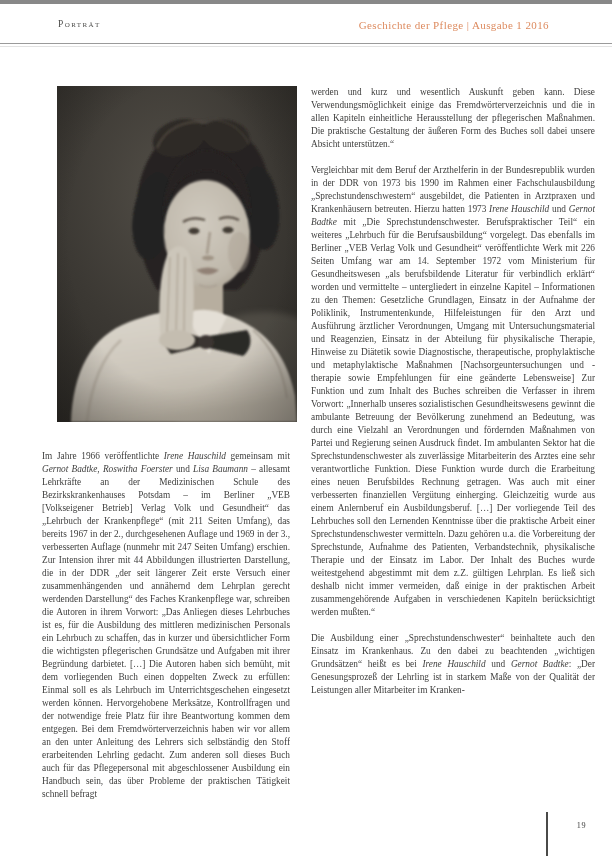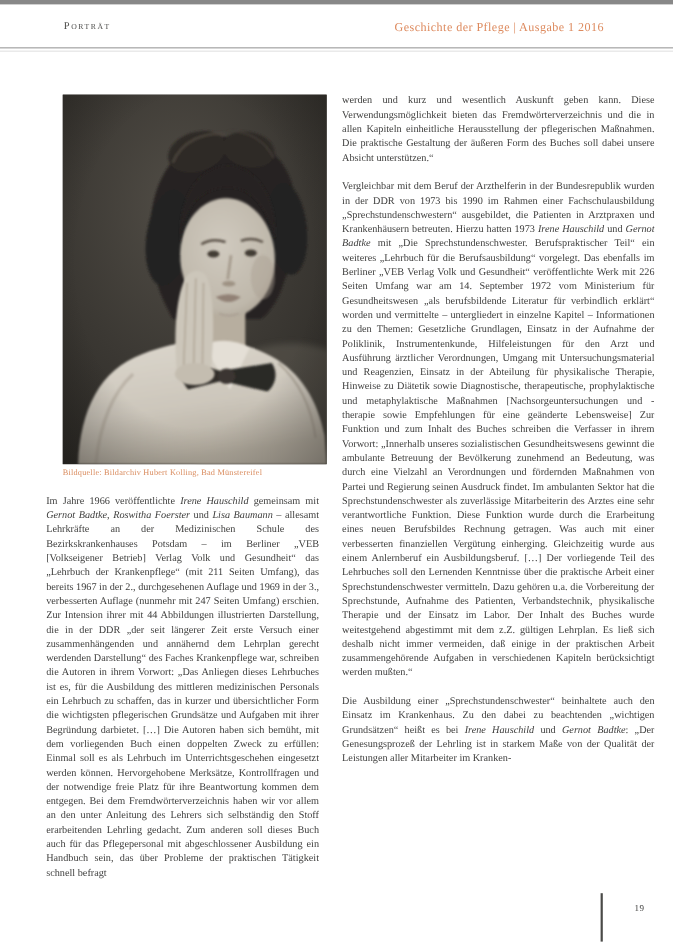--- a/index.html
+++ b/index.html
@@ -147,28 +147,27 @@
         <path d="M113,171 L110,246" stroke="#aca192" stroke-width="1.5" opacity="0.8"></path>
         <path d="M121,167 L119,249" stroke="#aca192" stroke-width="1.5" opacity="0.8"></path>
         <path d="M128,171 L127,249" stroke="#aca192" stroke-width="1.5" opacity="0.8"></path>
         <ellipse cx="120" cy="254" rx="18" ry="10" fill="#c4bdb0"></ellipse>
       </g>
 
       <rect width="240" height="336" fill="url(#vig)"></rect>
     </svg>
   </div>
 
-  <div class="caption">Bildquelle: Bildarchiv Hubert Kolling, Bad Münstereifel</div>
 
   <div class="col col-left">
     <p><span>Im Jahre 1966 veröffentlichte </span><em>Irene Hauschild</em><span> gemeinsam mit </span><em>Gernot Badtke</em><span>, </span><em>Roswitha Foerster</em><span> und </span><em>Lisa Baumann</em><span> – allesamt Lehrkräfte an der Medizinischen Schule des Bezirkskrankenhauses Potsdam – im Berliner „VEB [Volkseigener Betrieb] Verlag Volk und Gesundheit“ das „Lehrbuch der Krankenpflege“ (mit 211 Seiten Umfang), das bereits 1967 in der 2., durchgesehenen Auflage und 1969 in der 3., verbesserten Auflage (nunmehr mit 247 Seiten Umfang) erschien. Zur Intension ihrer mit 44 Abbildungen illustrierten Darstellung, die in der DDR „der seit längerer Zeit erste Versuch einer zusammenhängenden und annähernd dem Lehrplan gerecht werdenden Darstellung“ des Faches Krankenpflege war, schreiben die Autoren in ihrem Vorwort: „Das Anliegen dieses Lehrbuches ist es, für die Ausbildung des mittleren medizinischen Personals ein Lehrbuch zu schaffen, das in kurzer und übersichtlicher Form die wichtigsten pflegerischen Grundsätze und Aufgaben mit ihrer Begründung darbietet. […] Die Autoren haben sich bemüht, mit dem vorliegenden Buch einen doppelten Zweck zu erfüllen: Einmal soll es als Lehrbuch im Unterrichtsgeschehen eingesetzt werden können. Hervorgehobene Merksätze, Kontrollfragen und der notwendige freie Platz für ihre Beantwortung kommen dem entgegen. Bei dem Fremdwörterverzeichnis haben wir vor allem an den unter Anleitung des Lehrers sich selbständig den Stoff erarbeitenden Lehrling gedacht. Zum anderen soll dieses Buch auch für das Pflegepersonal mit abgeschlossener Ausbildung ein Handbuch sein, das über Probleme der praktischen Tätigkeit schnell befragt</span></p>
   </div>
 
   <div class="col col-right">
-    <p><span>werden und kurz und wesentlich Auskunft geben kann. Diese Verwendungsmöglichkeit bieten das Fremdwörterverzeichnis und die in allen Kapiteln einheitliche Herausstellung der pflegerischen Maßnahmen. Die praktische Gestaltung der äußeren Form des Buches soll dabei unsere Absicht unterstützen.“</span></p>
+    <p><span>werden und kurz und wesentlich Auskunft geben kann. Diese Verwendungsmöglichkeit einige das Fremdwörterverzeichnis und die in allen Kapiteln einheitliche Herausstellung der pflegerischen Maßnahmen. Die praktische Gestaltung der äußeren Form des Buches soll dabei unsere Absicht unterstützen.“</span></p>
     <p><span>Vergleichbar mit dem Beruf der Arzthelferin in der Bundesrepublik wurden in der DDR von 1973 bis 1990 im Rahmen einer Fachschulausbildung „Sprechstundenschwestern“ ausgebildet, die Patienten in Arztpraxen und Krankenhäusern betreuten. Hierzu hatten 1973 </span><em>Irene Hauschild</em><span> und </span><em>Gernot Badtke</em><span> mit „Die Sprechstundenschwester. Berufspraktischer Teil“ ein weiteres „Lehrbuch für die Berufsausbildung“ vorgelegt. Das ebenfalls im Berliner „VEB Verlag Volk und Gesundheit“ veröffentlichte Werk mit 226 Seiten Umfang war am 14. September 1972 vom Ministerium für Gesundheitswesen „als berufsbildende Literatur für verbindlich erklärt“ worden und vermittelte – untergliedert in einzelne Kapitel – Informationen zu den Themen: Gesetzliche Grundlagen, Einsatz in der Aufnahme der Poliklinik, Instrumentenkunde, Hilfeleistungen für den Arzt und Ausführung ärztlicher Verordnungen, Umgang mit Untersuchungsmaterial und Reagenzien, Einsatz in der Abteilung für physikalische Therapie, Hinweise zu Diätetik sowie Diagnostische, therapeutische, prophylaktische und metaphylaktische Maßnahmen [Nachsorgeuntersuchungen und -therapie sowie Empfehlungen für eine geänderte Lebensweise] Zur Funktion und zum Inhalt des Buches schreiben die Verfasser in ihrem Vorwort: „Innerhalb unseres sozialistischen Gesundheitswesens gewinnt die ambulante Betreuung der Bevölkerung zunehmend an Bedeutung, was durch eine Vielzahl an Verordnungen und fördernden Maßnahmen von Partei und Regierung seinen Ausdruck findet. Im ambulanten Sektor hat die Sprechstundenschwester als zuverlässige Mitarbeiterin des Arztes eine sehr verantwortliche Funktion. Diese Funktion wurde durch die Erarbeitung eines neuen Berufsbildes Rechnung getragen. Was auch mit einer verbesserten finanziellen Vergütung einherging. Gleichzeitig wurde aus einem Anlernberuf ein Ausbildungsberuf. […] Der vorliegende Teil des Lehrbuches soll den Lernenden Kenntnisse über die praktische Arbeit einer Sprechstundenschwester vermitteln. Dazu gehören u.a. die Vorbereitung der Sprechstunde, Aufnahme des Patienten, Verbandstechnik, physikalische Therapie und der Einsatz im Labor. Der Inhalt des Buches wurde weitestgehend abgestimmt mit dem z.Z. gültigen Lehrplan. Es ließ sich deshalb nicht immer vermeiden, daß einige in der praktischen Arbeit zusammengehörende Aufgaben in verschiedenen Kapiteln berücksichtigt werden mußten.“</span></p>
     <p><span>Die Ausbildung einer „Sprechstundenschwester“ beinhaltete auch den Einsatz im Krankenhaus. Zu den dabei zu beachtenden „wichtigen Grundsätzen“ heißt es bei </span><em>Irene Hauschild</em><span> und </span><em>Gernot Badtke</em><span>: „Der Genesungsprozeß der Lehrling ist in starkem Maße von der Qualität der Leistungen aller Mitarbeiter im Kranken-</span></p>
   </div>
 
   <div class="ftr-bar"></div>
   <div class="ftr-pagenum">19</div>
 
 </div>
 
 </body></html>

